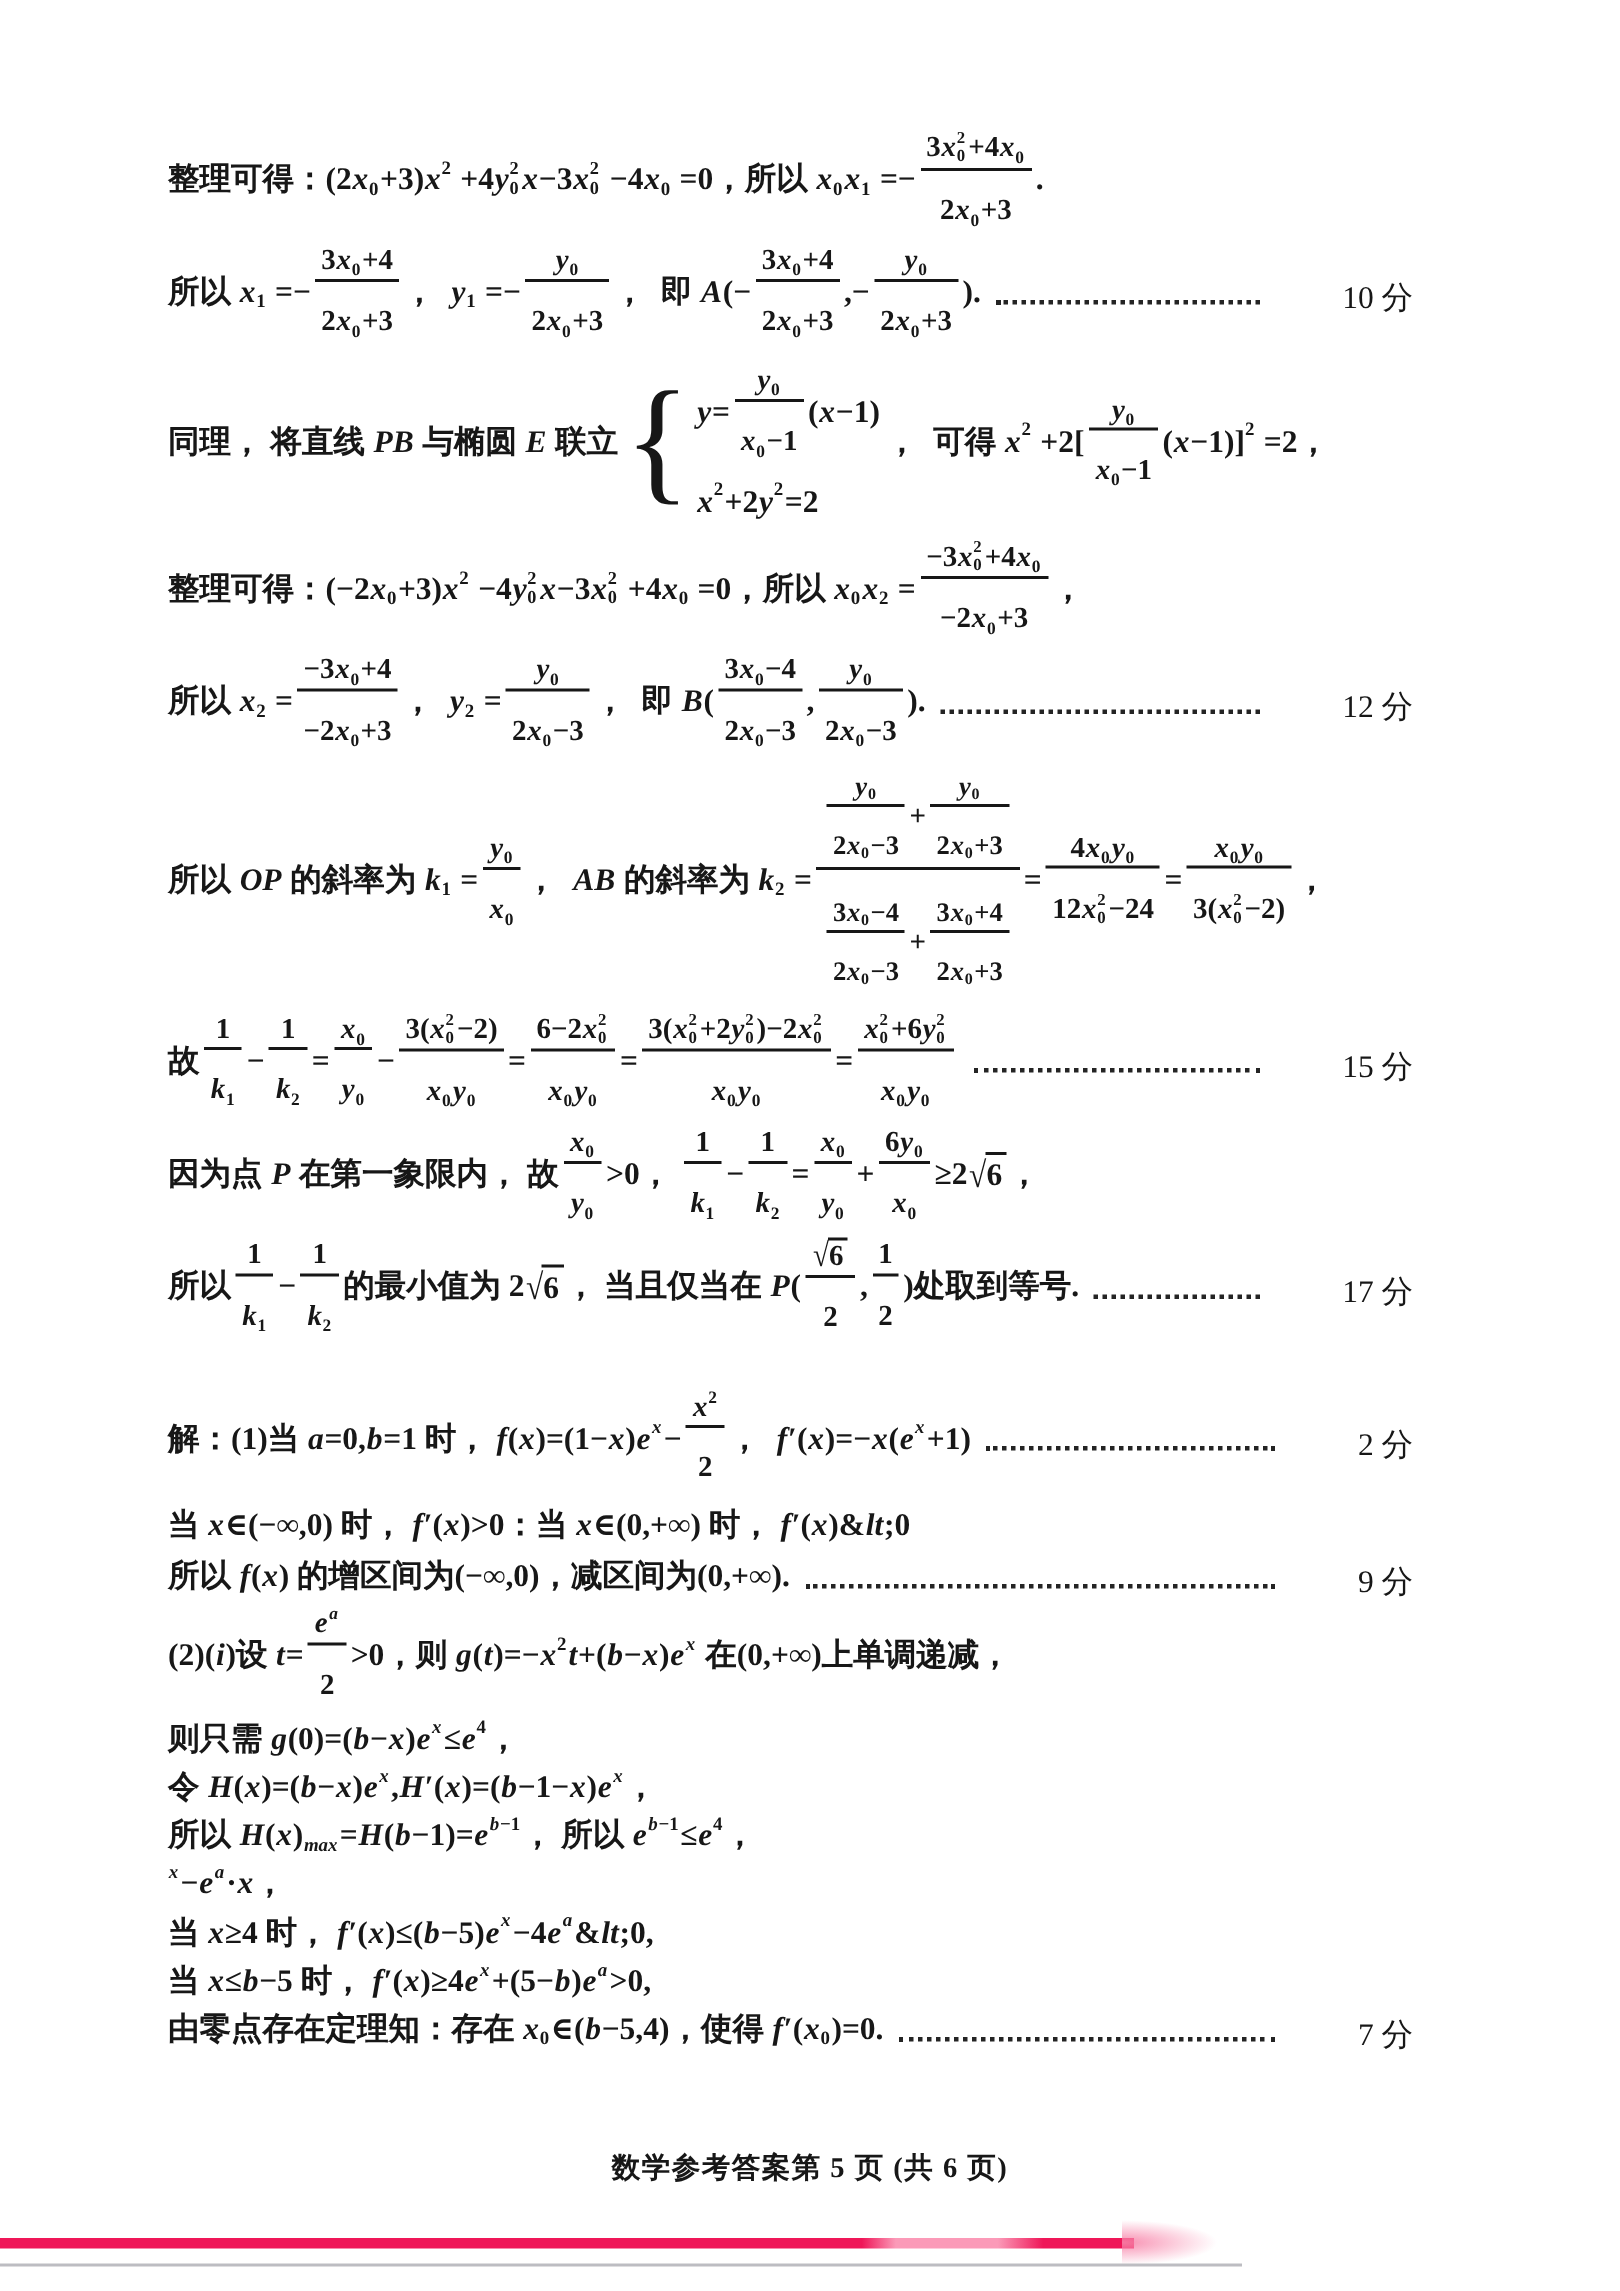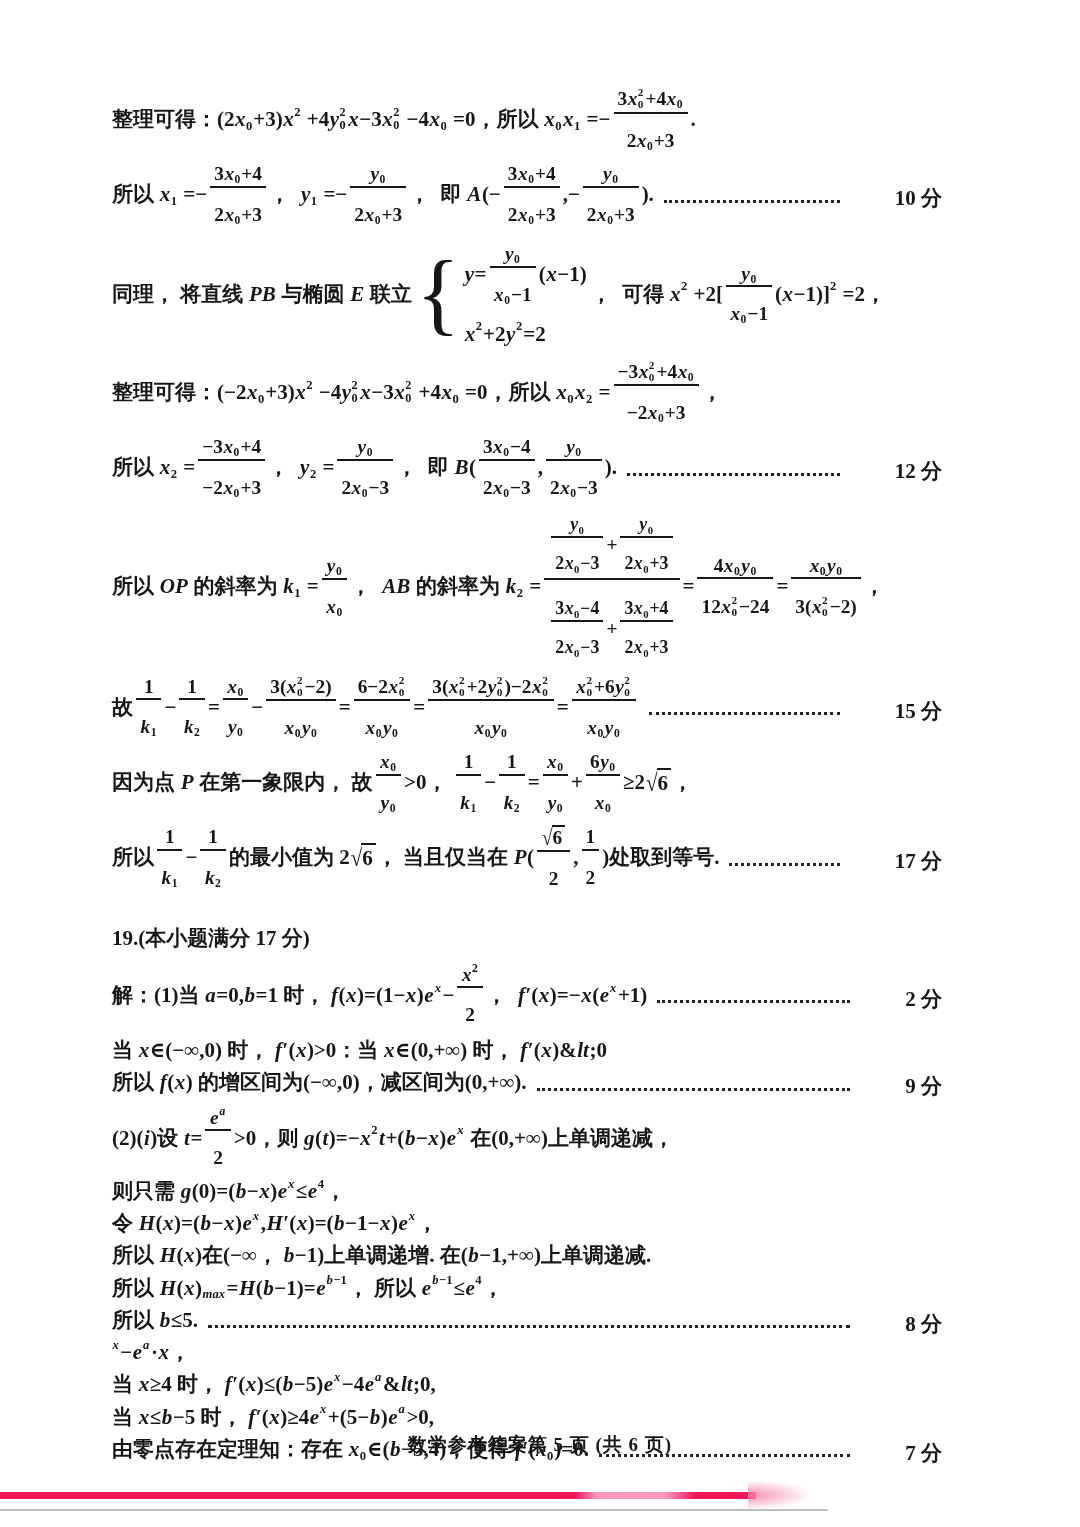--- a/index.html
+++ b/index.html
@@ -45,21 +45,21 @@
   .rows{display:inline-flex;flex-direction:column;align-items:flex-start;gap:12px;}
   .crow{display:inline-flex;align-items:center;white-space:pre;}
   .sqrt{display:inline-flex;align-items:center;margin:0 1px;}
   .rad{font-weight:400;transform:scaleY(1.15) translateY(1px);margin-right:-1px;}
   .radbody{display:inline-flex;align-items:center;border-top:2px solid #171717;padding:0 3px 0 1px;}
   .dots{
     flex:1 1 auto;min-width:18px;height:0;
     border-bottom:3px dotted #242424;margin:0 8px 0 10px;
     transform:translateY(7px);
   }
-  .score{white-space:pre;font-weight:700;transform:translateY(4px);margin-left:47px;}
+  .score{white-space:pre;font-weight:400;transform:translateY(4px);margin-left:47px;}
   .footer{
     position:absolute;left:0;right:0;top:1432px;text-align:center;
     font-size:19px;font-weight:700;letter-spacing:1px;
   }
   .stripe{
     position:absolute;left:0;top:1492px;width:756px;height:7px;
     background:linear-gradient(90deg,#ef1658 0%,#ef1658 76%,#fb9ab8 79%,#fb9ab8 88%,#ef1658 92%,#ef1658 100%);
   }
   .stripe-tip{
     position:absolute;left:748px;top:1480px;width:64px;height:30px;
@@ -76,30 +76,27 @@
   <div id="lines">
       <div class="line"><span class="math"><span class="tx">整理可得：(2<i>x</i></span><span class="sub"><span class="tx">0</span></span><span class="tx">+3)<i>x</i></span><span class="sup"><span class="tx">2</span></span><span class="tx"> +4<i>y</i></span><span class="vs"><span><span class="tx">2</span></span><span><span class="tx">0</span></span></span><span class="tx"><i>x</i>−3<i>x</i></span><span class="vs"><span><span class="tx">2</span></span><span><span class="tx">0</span></span></span><span class="tx"> −4<i>x</i></span><span class="sub"><span class="tx">0</span></span><span class="tx"> =0，所以 <i>x</i></span><span class="sub"><span class="tx">0</span></span><span class="tx"><i>x</i></span><span class="sub"><span class="tx">1</span></span><span class="tx"> =−</span><span class="frac"><span class="num"><span class="tx">3<i>x</i></span><span class="vs"><span><span class="tx">2</span></span><span><span class="tx">0</span></span></span><span class="tx">+4<i>x</i></span><span class="sub"><span class="tx">0</span></span></span><span class="den"><span class="tx">2<i>x</i></span><span class="sub"><span class="tx">0</span></span><span class="tx">+3</span></span></span><span class="tx">.</span></span></div>
       <div class="line"><span class="math"><span class="tx">所以 <i>x</i></span><span class="sub"><span class="tx">1</span></span><span class="tx"> =−</span><span class="frac"><span class="num"><span class="tx">3<i>x</i></span><span class="sub"><span class="tx">0</span></span><span class="tx">+4</span></span><span class="den"><span class="tx">2<i>x</i></span><span class="sub"><span class="tx">0</span></span><span class="tx">+3</span></span></span><span class="tx">，  <i>y</i></span><span class="sub"><span class="tx">1</span></span><span class="tx"> =−</span><span class="frac"><span class="num"><span class="tx"><i>y</i></span><span class="sub"><span class="tx">0</span></span></span><span class="den"><span class="tx">2<i>x</i></span><span class="sub"><span class="tx">0</span></span><span class="tx">+3</span></span></span><span class="tx">，  即 <i>A</i>(−</span><span class="frac"><span class="num"><span class="tx">3<i>x</i></span><span class="sub"><span class="tx">0</span></span><span class="tx">+4</span></span><span class="den"><span class="tx">2<i>x</i></span><span class="sub"><span class="tx">0</span></span><span class="tx">+3</span></span></span><span class="tx">,−</span><span class="frac"><span class="num"><span class="tx"><i>y</i></span><span class="sub"><span class="tx">0</span></span></span><span class="den"><span class="tx">2<i>x</i></span><span class="sub"><span class="tx">0</span></span><span class="tx">+3</span></span></span><span class="tx">).</span></span><span class="dots"></span><span class="score">10 分</span></div>
       <div class="line"><span class="math"><span class="tx">同理， 将直线 <i>PB</i> 与椭圆 <i>E</i> 联立</span><span class="cases"><span class="brace">{</span><span class="rows"><span class="crow"><span class="tx"><i>y</i>=</span><span class="frac"><span class="num"><span class="tx"><i>y</i></span><span class="sub"><span class="tx">0</span></span></span><span class="den"><span class="tx"><i>x</i></span><span class="sub"><span class="tx">0</span></span><span class="tx">−1</span></span></span><span class="tx">(<i>x</i>−1)</span></span><span class="crow"><span class="tx"><i>x</i></span><span class="sup"><span class="tx">2</span></span><span class="tx">+2<i>y</i></span><span class="sup"><span class="tx">2</span></span><span class="tx">=2</span></span></span></span><span class="tx">，  可得 <i>x</i></span><span class="sup"><span class="tx">2</span></span><span class="tx"> +2[</span><span class="frac"><span class="num"><span class="tx"><i>y</i></span><span class="sub"><span class="tx">0</span></span></span><span class="den"><span class="tx"><i>x</i></span><span class="sub"><span class="tx">0</span></span><span class="tx">−1</span></span></span><span class="tx">(<i>x</i>−1)]</span><span class="sup"><span class="tx">2</span></span><span class="tx"> =2，</span></span></div>
       <div class="line"><span class="math"><span class="tx">整理可得：(−2<i>x</i></span><span class="sub"><span class="tx">0</span></span><span class="tx">+3)<i>x</i></span><span class="sup"><span class="tx">2</span></span><span class="tx"> −4<i>y</i></span><span class="vs"><span><span class="tx">2</span></span><span><span class="tx">0</span></span></span><span class="tx"><i>x</i>−3<i>x</i></span><span class="vs"><span><span class="tx">2</span></span><span><span class="tx">0</span></span></span><span class="tx"> +4<i>x</i></span><span class="sub"><span class="tx">0</span></span><span class="tx"> =0，所以 <i>x</i></span><span class="sub"><span class="tx">0</span></span><span class="tx"><i>x</i></span><span class="sub"><span class="tx">2</span></span><span class="tx"> =</span><span class="frac"><span class="num"><span class="tx">−3<i>x</i></span><span class="vs"><span><span class="tx">2</span></span><span><span class="tx">0</span></span></span><span class="tx">+4<i>x</i></span><span class="sub"><span class="tx">0</span></span></span><span class="den"><span class="tx">−2<i>x</i></span><span class="sub"><span class="tx">0</span></span><span class="tx">+3</span></span></span><span class="tx">，</span></span></div>
       <div class="line"><span class="math"><span class="tx">所以 <i>x</i></span><span class="sub"><span class="tx">2</span></span><span class="tx"> =</span><span class="frac"><span class="num"><span class="tx">−3<i>x</i></span><span class="sub"><span class="tx">0</span></span><span class="tx">+4</span></span><span class="den"><span class="tx">−2<i>x</i></span><span class="sub"><span class="tx">0</span></span><span class="tx">+3</span></span></span><span class="tx">，  <i>y</i></span><span class="sub"><span class="tx">2</span></span><span class="tx"> =</span><span class="frac"><span class="num"><span class="tx"><i>y</i></span><span class="sub"><span class="tx">0</span></span></span><span class="den"><span class="tx">2<i>x</i></span><span class="sub"><span class="tx">0</span></span><span class="tx">−3</span></span></span><span class="tx">，  即 <i>B</i>(</span><span class="frac"><span class="num"><span class="tx">3<i>x</i></span><span class="sub"><span class="tx">0</span></span><span class="tx">−4</span></span><span class="den"><span class="tx">2<i>x</i></span><span class="sub"><span class="tx">0</span></span><span class="tx">−3</span></span></span><span class="tx">,</span><span class="frac"><span class="num"><span class="tx"><i>y</i></span><span class="sub"><span class="tx">0</span></span></span><span class="den"><span class="tx">2<i>x</i></span><span class="sub"><span class="tx">0</span></span><span class="tx">−3</span></span></span><span class="tx">).</span></span><span class="dots"></span><span class="score">12 分</span></div>
       <div class="line"><span class="math"><span class="tx">所以 <i>OP</i> 的斜率为 <i>k</i></span><span class="sub"><span class="tx">1</span></span><span class="tx"> =</span><span class="frac"><span class="num"><span class="tx"><i>y</i></span><span class="sub"><span class="tx">0</span></span></span><span class="den"><span class="tx"><i>x</i></span><span class="sub"><span class="tx">0</span></span></span></span><span class="tx">，  <i>AB</i> 的斜率为 <i>k</i></span><span class="sub"><span class="tx">2</span></span><span class="tx"> =</span><span class="frac"><span class="num"><span class="frac"><span class="num"><span class="tx"><i>y</i></span><span class="sub"><span class="tx">0</span></span></span><span class="den"><span class="tx">2<i>x</i></span><span class="sub"><span class="tx">0</span></span><span class="tx">−3</span></span></span><span class="tx">+</span><span class="frac"><span class="num"><span class="tx"><i>y</i></span><span class="sub"><span class="tx">0</span></span></span><span class="den"><span class="tx">2<i>x</i></span><span class="sub"><span class="tx">0</span></span><span class="tx">+3</span></span></span></span><span class="den"><span class="frac"><span class="num"><span class="tx">3<i>x</i></span><span class="sub"><span class="tx">0</span></span><span class="tx">−4</span></span><span class="den"><span class="tx">2<i>x</i></span><span class="sub"><span class="tx">0</span></span><span class="tx">−3</span></span></span><span class="tx">+</span><span class="frac"><span class="num"><span class="tx">3<i>x</i></span><span class="sub"><span class="tx">0</span></span><span class="tx">+4</span></span><span class="den"><span class="tx">2<i>x</i></span><span class="sub"><span class="tx">0</span></span><span class="tx">+3</span></span></span></span></span><span class="tx">=</span><span class="frac"><span class="num"><span class="tx">4<i>x</i></span><span class="sub"><span class="tx">0</span></span><span class="tx"><i>y</i></span><span class="sub"><span class="tx">0</span></span></span><span class="den"><span class="tx">12<i>x</i></span><span class="vs"><span><span class="tx">2</span></span><span><span class="tx">0</span></span></span><span class="tx">−24</span></span></span><span class="tx">=</span><span class="frac"><span class="num"><span class="tx"><i>x</i></span><span class="sub"><span class="tx">0</span></span><span class="tx"><i>y</i></span><span class="sub"><span class="tx">0</span></span></span><span class="den"><span class="tx">3(<i>x</i></span><span class="vs"><span><span class="tx">2</span></span><span><span class="tx">0</span></span></span><span class="tx">−2)</span></span></span><span class="tx">，</span></span></div>
       <div class="line"><span class="math"><span class="tx">故</span><span class="frac"><span class="num"><span class="tx">1</span></span><span class="den"><span class="tx"><i>k</i></span><span class="sub"><span class="tx">1</span></span></span></span><span class="tx">−</span><span class="frac"><span class="num"><span class="tx">1</span></span><span class="den"><span class="tx"><i>k</i></span><span class="sub"><span class="tx">2</span></span></span></span><span class="tx">=</span><span class="frac"><span class="num"><span class="tx"><i>x</i></span><span class="sub"><span class="tx">0</span></span></span><span class="den"><span class="tx"><i>y</i></span><span class="sub"><span class="tx">0</span></span></span></span><span class="tx">−</span><span class="frac"><span class="num"><span class="tx">3(<i>x</i></span><span class="vs"><span><span class="tx">2</span></span><span><span class="tx">0</span></span></span><span class="tx">−2)</span></span><span class="den"><span class="tx"><i>x</i></span><span class="sub"><span class="tx">0</span></span><span class="tx"><i>y</i></span><span class="sub"><span class="tx">0</span></span></span></span><span class="tx">=</span><span class="frac"><span class="num"><span class="tx">6−2<i>x</i></span><span class="vs"><span><span class="tx">2</span></span><span><span class="tx">0</span></span></span></span><span class="den"><span class="tx"><i>x</i></span><span class="sub"><span class="tx">0</span></span><span class="tx"><i>y</i></span><span class="sub"><span class="tx">0</span></span></span></span><span class="tx">=</span><span class="frac"><span class="num"><span class="tx">3(<i>x</i></span><span class="vs"><span><span class="tx">2</span></span><span><span class="tx">0</span></span></span><span class="tx">+2<i>y</i></span><span class="vs"><span><span class="tx">2</span></span><span><span class="tx">0</span></span></span><span class="tx">)−2<i>x</i></span><span class="vs"><span><span class="tx">2</span></span><span><span class="tx">0</span></span></span></span><span class="den"><span class="tx"><i>x</i></span><span class="sub"><span class="tx">0</span></span><span class="tx"><i>y</i></span><span class="sub"><span class="tx">0</span></span></span></span><span class="tx">=</span><span class="frac"><span class="num"><span class="tx"><i>x</i></span><span class="vs"><span><span class="tx">2</span></span><span><span class="tx">0</span></span></span><span class="tx">+6<i>y</i></span><span class="vs"><span><span class="tx">2</span></span><span><span class="tx">0</span></span></span></span><span class="den"><span class="tx"><i>x</i></span><span class="sub"><span class="tx">0</span></span><span class="tx"><i>y</i></span><span class="sub"><span class="tx">0</span></span></span></span></span><span class="dots"></span><span class="score">15 分</span></div>
       <div class="line"><span class="math"><span class="tx">因为点 <i>P</i> 在第一象限内， 故</span><span class="frac"><span class="num"><span class="tx"><i>x</i></span><span class="sub"><span class="tx">0</span></span></span><span class="den"><span class="tx"><i>y</i></span><span class="sub"><span class="tx">0</span></span></span></span><span class="tx">&gt;0， </span><span class="frac"><span class="num"><span class="tx">1</span></span><span class="den"><span class="tx"><i>k</i></span><span class="sub"><span class="tx">1</span></span></span></span><span class="tx">−</span><span class="frac"><span class="num"><span class="tx">1</span></span><span class="den"><span class="tx"><i>k</i></span><span class="sub"><span class="tx">2</span></span></span></span><span class="tx">=</span><span class="frac"><span class="num"><span class="tx"><i>x</i></span><span class="sub"><span class="tx">0</span></span></span><span class="den"><span class="tx"><i>y</i></span><span class="sub"><span class="tx">0</span></span></span></span><span class="tx">+</span><span class="frac"><span class="num"><span class="tx">6<i>y</i></span><span class="sub"><span class="tx">0</span></span></span><span class="den"><span class="tx"><i>x</i></span><span class="sub"><span class="tx">0</span></span></span></span><span class="tx">≥2</span><span class="sqrt"><span class="rad">√</span><span class="radbody"><span class="tx">6</span></span></span><span class="tx">，</span></span></div>
       <div class="line"><span class="math"><span class="tx">所以</span><span class="frac"><span class="num"><span class="tx">1</span></span><span class="den"><span class="tx"><i>k</i></span><span class="sub"><span class="tx">1</span></span></span></span><span class="tx">−</span><span class="frac"><span class="num"><span class="tx">1</span></span><span class="den"><span class="tx"><i>k</i></span><span class="sub"><span class="tx">2</span></span></span></span><span class="tx">的最小值为 2</span><span class="sqrt"><span class="rad">√</span><span class="radbody"><span class="tx">6</span></span></span><span class="tx">， 当且仅当在 <i>P</i>(</span><span class="frac"><span class="num"><span class="sqrt"><span class="rad">√</span><span class="radbody"><span class="tx">6</span></span></span></span><span class="den"><span class="tx">2</span></span></span><span class="tx">,</span><span class="frac"><span class="num"><span class="tx">1</span></span><span class="den"><span class="tx">2</span></span></span><span class="tx">)处取到等号.</span></span><span class="dots"></span><span class="score">17 分</span></div>
-      <div class="line"><span class="math"><span class="tx">19.(本小题满分 17 分)</span></span></div>
       <div class="line"><span class="math"><span class="tx">解：(1)当 <i>a</i>=0,<i>b</i>=1 时， <i>f</i>(<i>x</i>)=(1−<i>x</i>)<i>e</i></span><span class="sup"><span class="tx"><i>x</i></span></span><span class="tx">−</span><span class="frac"><span class="num"><span class="tx"><i>x</i></span><span class="sup"><span class="tx">2</span></span></span><span class="den"><span class="tx">2</span></span></span><span class="tx">，  <i>f</i>′(<i>x</i>)=−<i>x</i>(<i>e</i></span><span class="sup"><span class="tx"><i>x</i></span></span><span class="tx">+1)</span></span><span class="dots"></span><span class="score">2 分</span></div>
       <div class="line"><span class="math"><span class="tx">当 <i>x</i>∈(−∞,0) 时， <i>f</i>′(<i>x</i>)&gt;0：当 <i>x</i>∈(0,+∞) 时， <i>f</i>′(<i>x</i>)&amp;<i>lt</i>;0</span></span></div>
       <div class="line"><span class="math"><span class="tx">所以 <i>f</i>(<i>x</i>) 的增区间为(−∞,0)，减区间为(0,+∞).</span></span><span class="dots"></span><span class="score">9 分</span></div>
       <div class="line"><span class="math"><span class="tx">(2)(<i>i</i>)设 <i>t</i>=</span><span class="frac"><span class="num"><span class="tx"><i>e</i></span><span class="sup"><span class="tx"><i>a</i></span></span></span><span class="den"><span class="tx">2</span></span></span><span class="tx">&gt;0，则 <i>g</i>(<i>t</i>)=−<i>x</i></span><span class="sup"><span class="tx">2</span></span><span class="tx"><i>t</i>+(<i>b</i>−<i>x</i>)<i>e</i></span><span class="sup"><span class="tx"><i>x</i></span></span><span class="tx"> 在(0,+∞)上单调递减，</span></span></div>
       <div class="line"><span class="math"><span class="tx">则只需 <i>g</i>(0)=(<i>b</i>−<i>x</i>)<i>e</i></span><span class="sup"><span class="tx"><i>x</i></span></span><span class="tx">≤<i>e</i></span><span class="sup"><span class="tx">4</span></span><span class="tx">，</span></span></div>
       <div class="line"><span class="math"><span class="tx">令 <i>H</i>(<i>x</i>)=(<i>b</i>−<i>x</i>)<i>e</i></span><span class="sup"><span class="tx"><i>x</i></span></span><span class="tx">,<i>H</i>′(<i>x</i>)=(<i>b</i>−1−<i>x</i>)<i>e</i></span><span class="sup"><span class="tx"><i>x</i></span></span><span class="tx">，</span></span></div>
-      <div class="line"><span class="math"><span class="tx">所以 <i>H</i>(<i>x</i>)在(−∞， <i>b</i>−1)上单调递增. 在(<i>b</i>−1,+∞)上单调递减.</span></span></div>
       <div class="line"><span class="math"><span class="tx">所以 <i>H</i>(<i>x</i>)</span><span class="sub"><span class="tx"><i>max</i></span></span><span class="tx">=<i>H</i>(<i>b</i>−1)=<i>e</i></span><span class="sup"><span class="tx"><i>b</i>−1</span></span><span class="tx">， 所以 <i>e</i></span><span class="sup"><span class="tx"><i>b</i>−1</span></span><span class="tx">≤<i>e</i></span><span class="sup"><span class="tx">4</span></span><span class="tx">，</span></span></div>
-      <div class="line"><span class="math"><span class="tx">所以 <i>b</i>≤5.</span></span><span class="dots"></span><span class="score">8 分</span></div>
       <div class="line"><span class="math"><span class="sup"><span class="tx"><i>x</i></span></span><span class="tx">−<i>e</i></span><span class="sup"><span class="tx"><i>a</i></span></span><span class="tx">·<i>x</i>，</span></span></div>
       <div class="line"><span class="math"><span class="tx">当 <i>x</i>≥4 时， <i>f</i>′(<i>x</i>)≤(<i>b</i>−5)<i>e</i></span><span class="sup"><span class="tx"><i>x</i></span></span><span class="tx">−4<i>e</i></span><span class="sup"><span class="tx"><i>a</i></span></span><span class="tx">&amp;<i>lt</i>;0,</span></span></div>
       <div class="line"><span class="math"><span class="tx">当 <i>x</i>≤<i>b</i>−5 时， <i>f</i>′(<i>x</i>)≥4<i>e</i></span><span class="sup"><span class="tx"><i>x</i></span></span><span class="tx">+(5−<i>b</i>)<i>e</i></span><span class="sup"><span class="tx"><i>a</i></span></span><span class="tx">&gt;0,</span></span></div>
       <div class="line"><span class="math"><span class="tx">由零点存在定理知：存在 <i>x</i></span><span class="sub"><span class="tx">0</span></span><span class="tx">∈(<i>b</i>−5,4)，使得 <i>f</i>′(<i>x</i></span><span class="sub"><span class="tx">0</span></span><span class="tx">)=0.</span></span><span class="dots"></span><span class="score">7 分</span></div>
     </div>
   <div class="footer">数学参考答案第 5 页 (共 6 页)</div>
   <div class="stripe"></div>
   <div class="stripe-tip"></div>
   <div class="rule"></div>
 </div>

